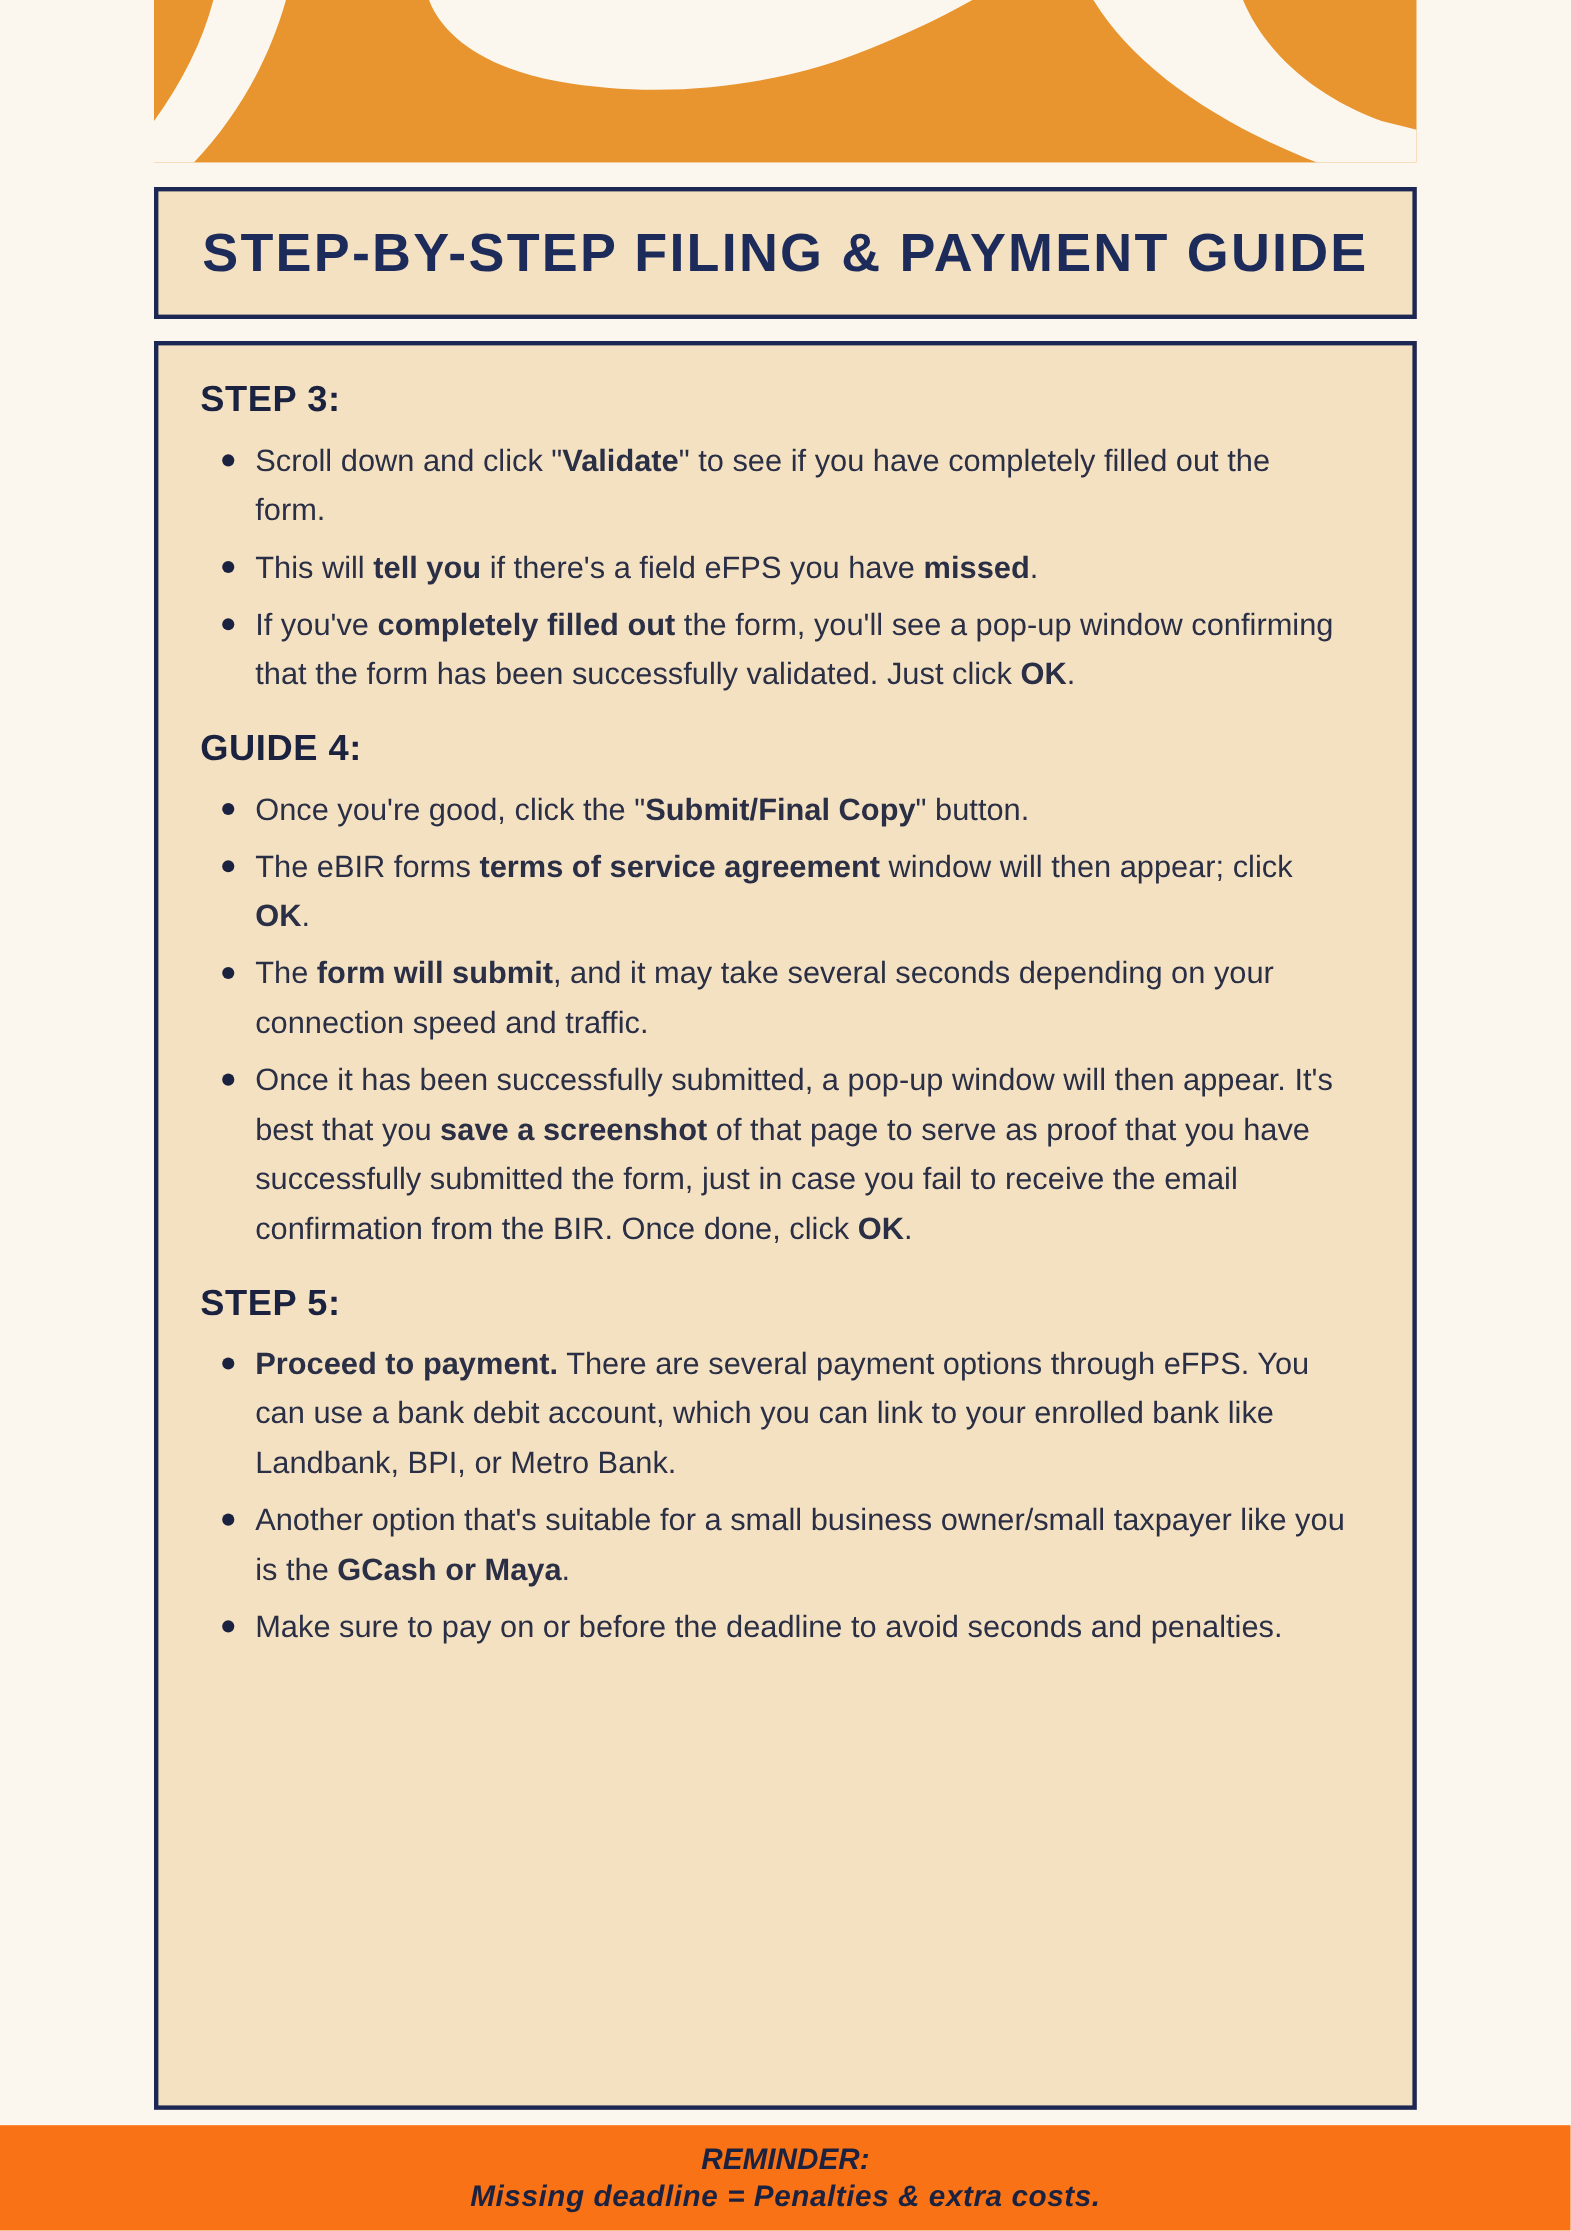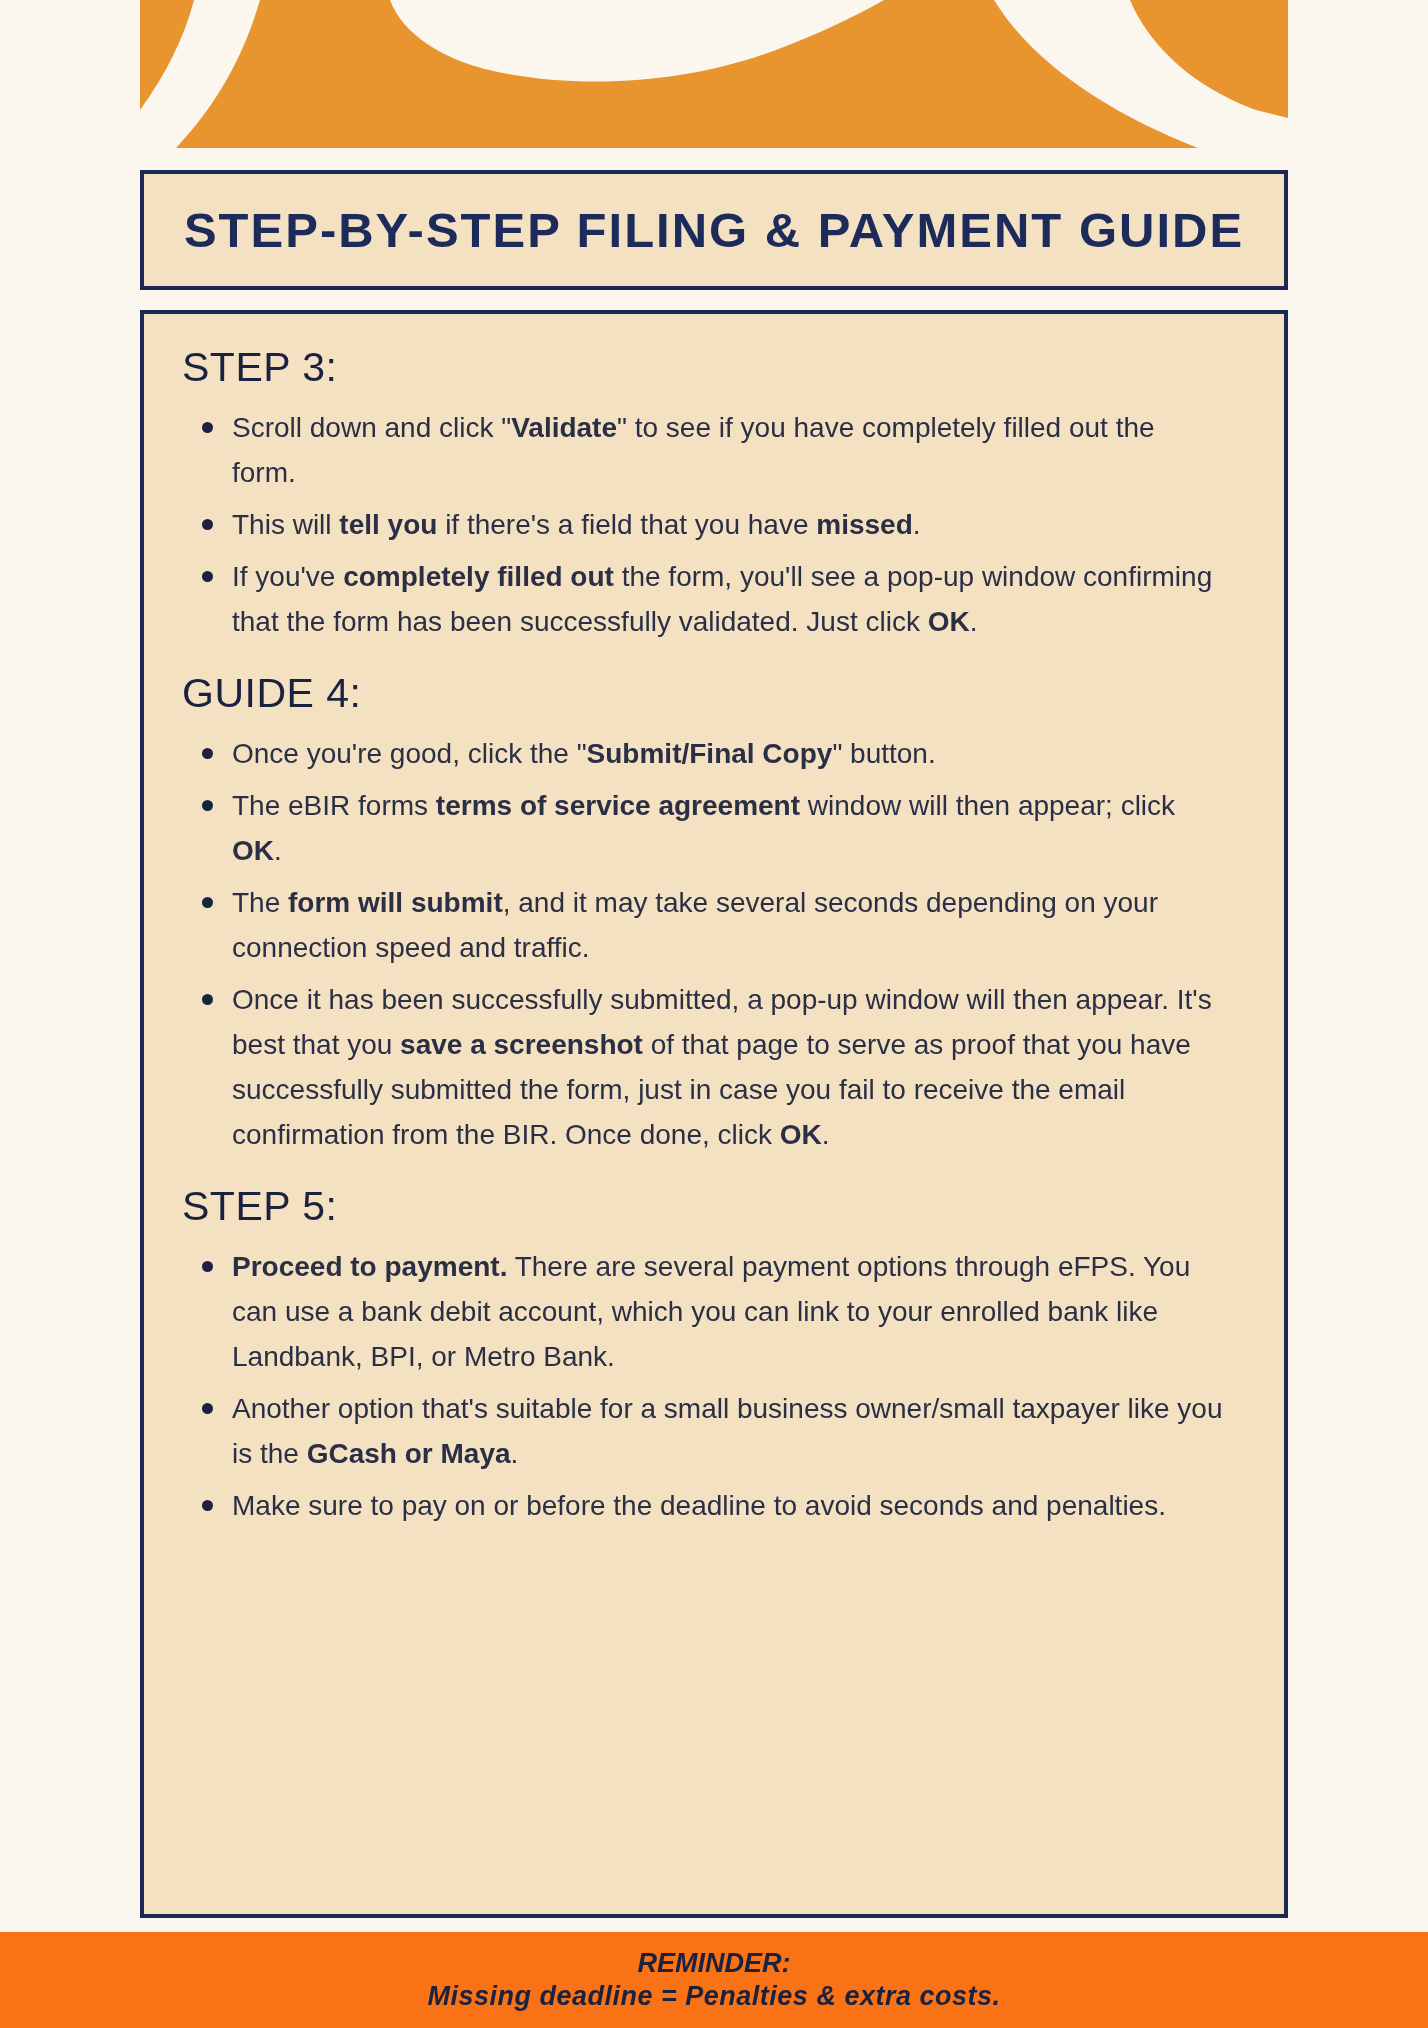--- a/index.html
+++ b/index.html
@@ -28,21 +28,21 @@
     color: #1D2B5A; white-space: nowrap;
   }
   .main-box {
     margin-top: 20px; margin-bottom: 14px;
     flex: 1 1 auto; min-height: 0;
     border: 4px solid #1D2753; background: #F4E1C1;
     padding: 30px 60px 20px 38px; overflow: hidden;
   }
   .step { margin-bottom: 26px; }
   .step-heading {
-    font-size: 41px; font-weight: normal; color: #1A2240;
+    font-size: 33px; font-weight: bold; color: #1A2240;
     margin-bottom: 14px; letter-spacing: 0.5px;
   }
   .bullets { list-style: none; padding-left: 14px; }
   .bullets li {
     position: relative; padding-left: 36px;
     font-size: 28px; line-height: 45px; color: #2A2F45;
     margin-bottom: 7px;
   }
   .bullets li::before {
     content: ""; position: absolute; left: 6px; top: 17px;
@@ -75,21 +75,21 @@
     <div class="title-box">
       <h1 class="title">STEP-BY-STEP FILING &amp; PAYMENT GUIDE</h1>
     </div>
 
     <div class="main-box">
       <div id="steps">
           <section class="step">
             <h2 class="step-heading">STEP 3:</h2>
             <ul class="bullets">
               <li><span>Scroll down and click "</span><span class="b">Validate</span><span>" to see if you have completely filled out the form.</span></li>
-              <li><span>This will </span><span class="b">tell you</span><span> if there's a field that you have </span><span class="b">missed</span><span>.</span></li>
+              <li><span>This will </span><span class="b">tell you</span><span> if there's a field eFPS you have </span><span class="b">missed</span><span>.</span></li>
               <li><span>If you've </span><span class="b">completely filled out</span><span> the form, you'll see a pop-up window confirming that the form has been successfully validated. Just click </span><span class="b">OK</span><span>.</span></li>
             </ul>
           </section>
           <section class="step">
             <h2 class="step-heading">GUIDE 4:</h2>
             <ul class="bullets">
               <li><span>Once you're good, click the "</span><span class="b">Submit/Final Copy</span><span>" button.</span></li>
               <li><span>The eBIR forms </span><span class="b">terms of service agreement</span><span> window will then appear; click </span><span class="b">OK</span><span>.</span></li>
               <li><span>The </span><span class="b">form will submit</span><span>, and it may take several seconds depending on your connection speed and traffic.</span></li>
               <li><span>Once it has been successfully submitted, a pop-up window will then appear. It's best that you </span><span class="b">save a screenshot</span><span> of that page to serve as proof that you have successfully submitted the form, just in case you fail to receive the email confirmation from the BIR. Once done, click </span><span class="b">OK</span><span>.</span></li>

